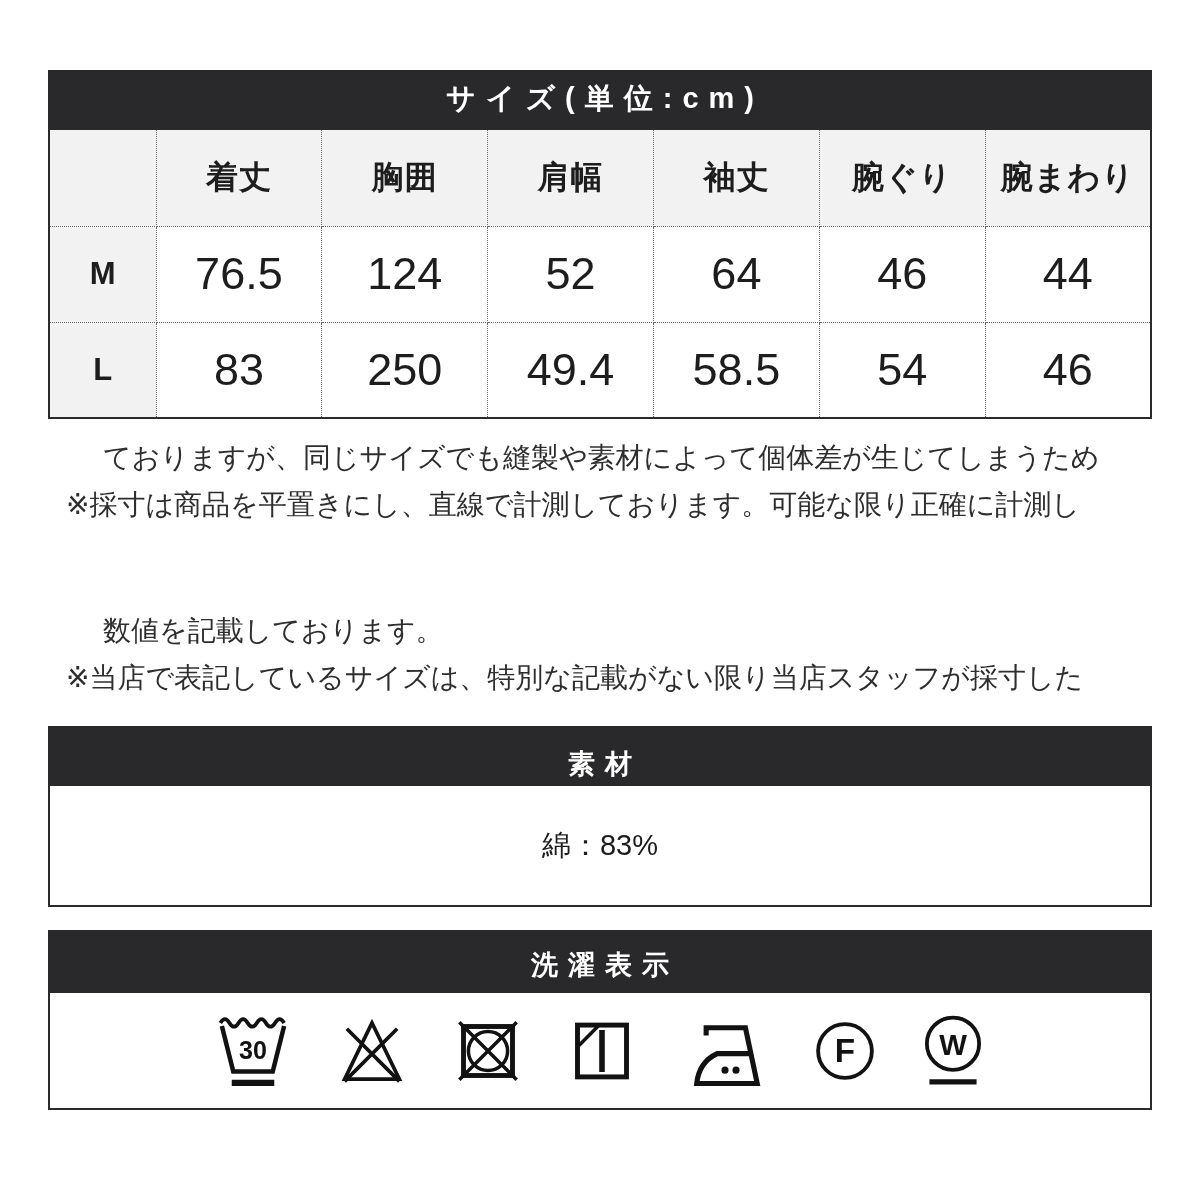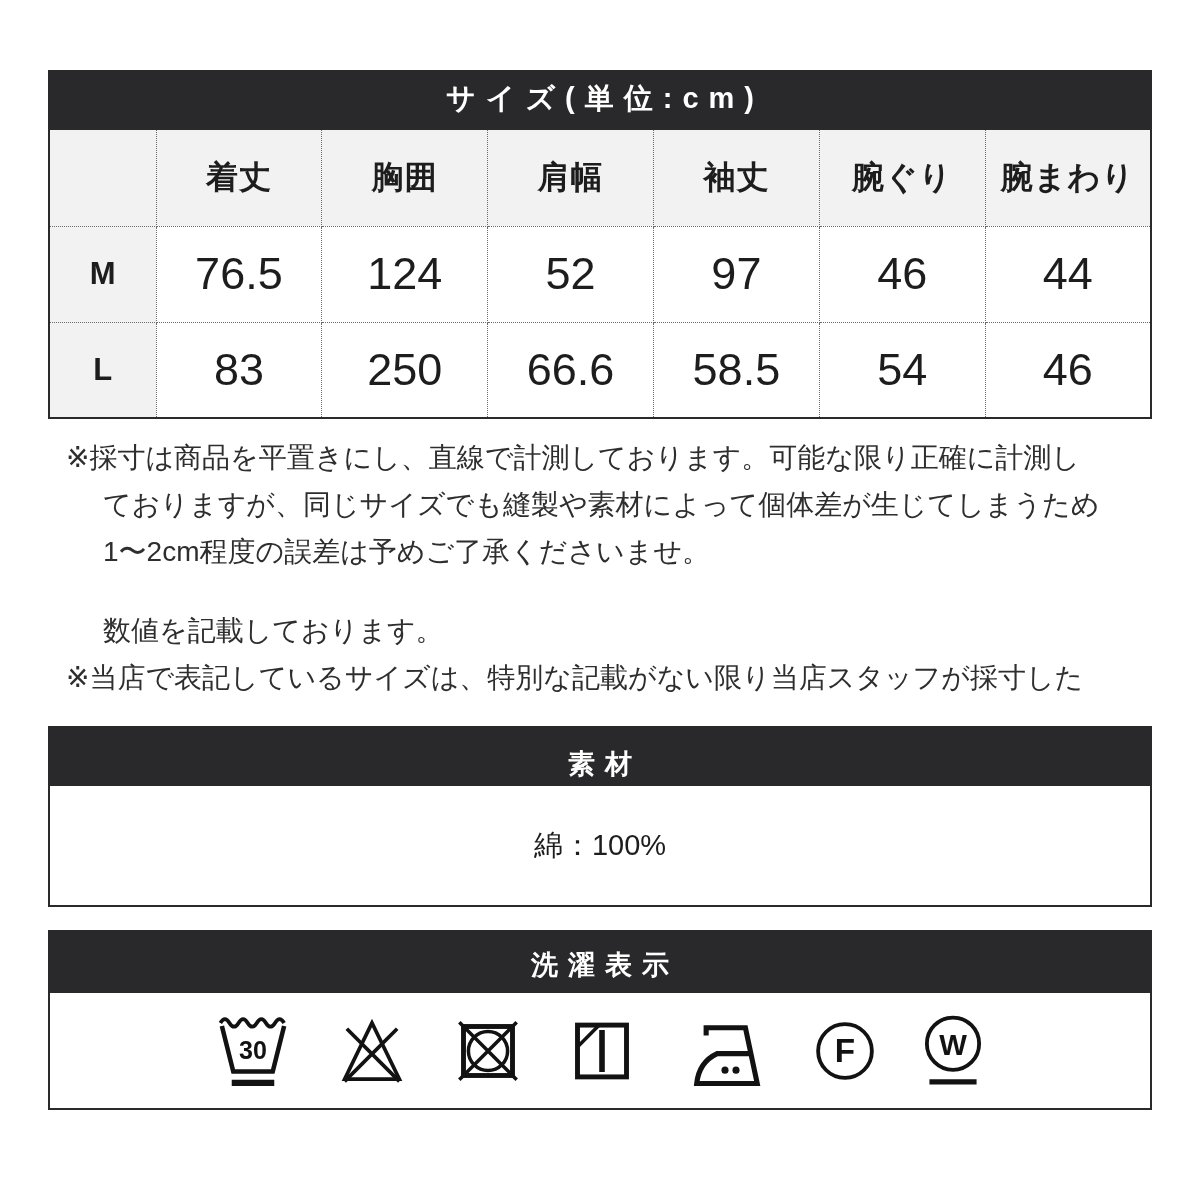--- a/index.html
+++ b/index.html
@@ -131,53 +131,52 @@
           <th>腕ぐり</th>
           <th>腕まわり</th>
         </tr>
       </thead>
       <tbody>
         <tr>
           <td class="rowlabel">M</td>
           <td class="val">76.5</td>
           <td class="val">124</td>
           <td class="val">52</td>
-          <td class="val">97</td>
+          <td class="val">64</td>
           <td class="val">46</td>
           <td class="val">44</td>
         </tr>
         <tr>
           <td class="rowlabel">L</td>
           <td class="val">83</td>
           <td class="val">250</td>
-          <td class="val">66.6</td>
+          <td class="val">49.4</td>
           <td class="val">58.5</td>
           <td class="val">54</td>
           <td class="val">46</td>
         </tr>
       </tbody>
     </table>
   </section>
 
   <div class="note note1">
+    <div class="nline indent">ておりますが、同じサイズでも縫製や素材によって個体差が生じてしまうため</div>
     <div class="nline">※採寸は商品を平置きにし、直線で計測しております。可能な限り正確に計測し</div>
-    <div class="nline indent">ておりますが、同じサイズでも縫製や素材によって個体差が生じてしまうため</div>
-    <div class="nline indent">1〜2cm程度の誤差は予めご了承くださいませ。</div>
   </div>
 
   <div class="note note2">
     <div class="nline indent">数値を記載しております。</div>
     <div class="nline">※当店で表記しているサイズは、特別な記載がない限り当店スタッフが採寸した</div>
   </div>
 
   <div class="sec bar material-bar">
     <span>素材</span>
   </div>
   <div class="sec material-body">
-    <span>綿：100%</span>
+    <span>綿：83%</span>
   </div>
 
   <div class="sec bar care-bar">
     <span>洗濯表示</span>
   </div>
   <div class="sec care-body">
 
     <svg class="care-svg" viewBox="0 0 100 108" style="width:76px;height:82px">
       <path d="M7,17 Q13,7 19,17 T31,17 T43,17 T55,17 T67,17 T79,17 T91,17" stroke-width="5"></path>
       <path d="M9,21 L24,81 H76 L91,21" stroke-width="6"></path>

